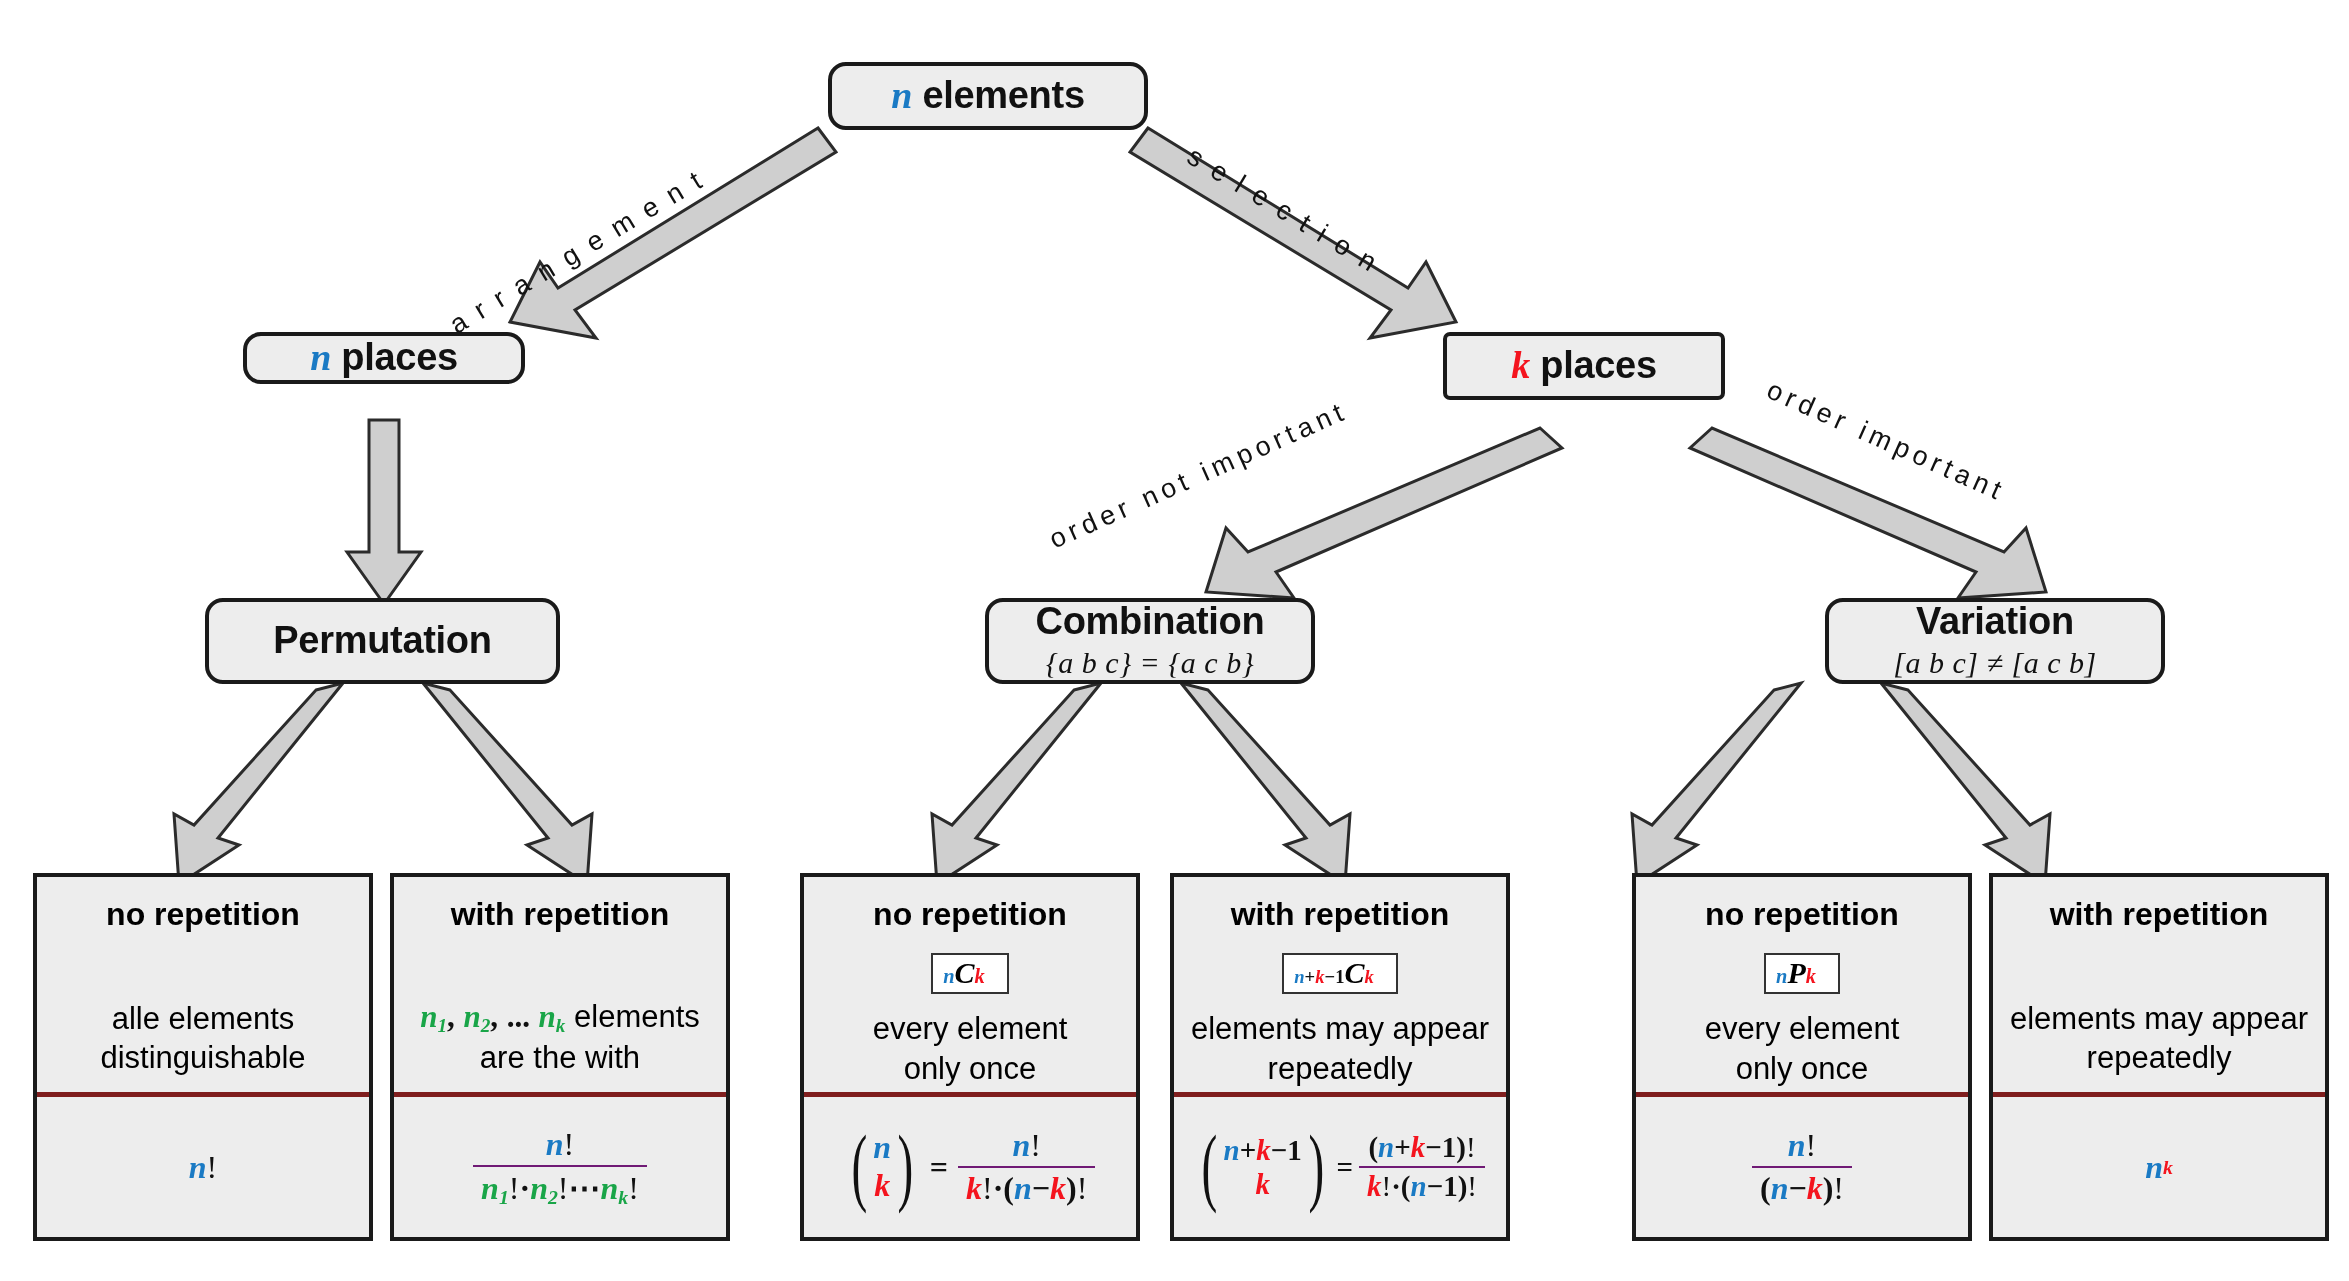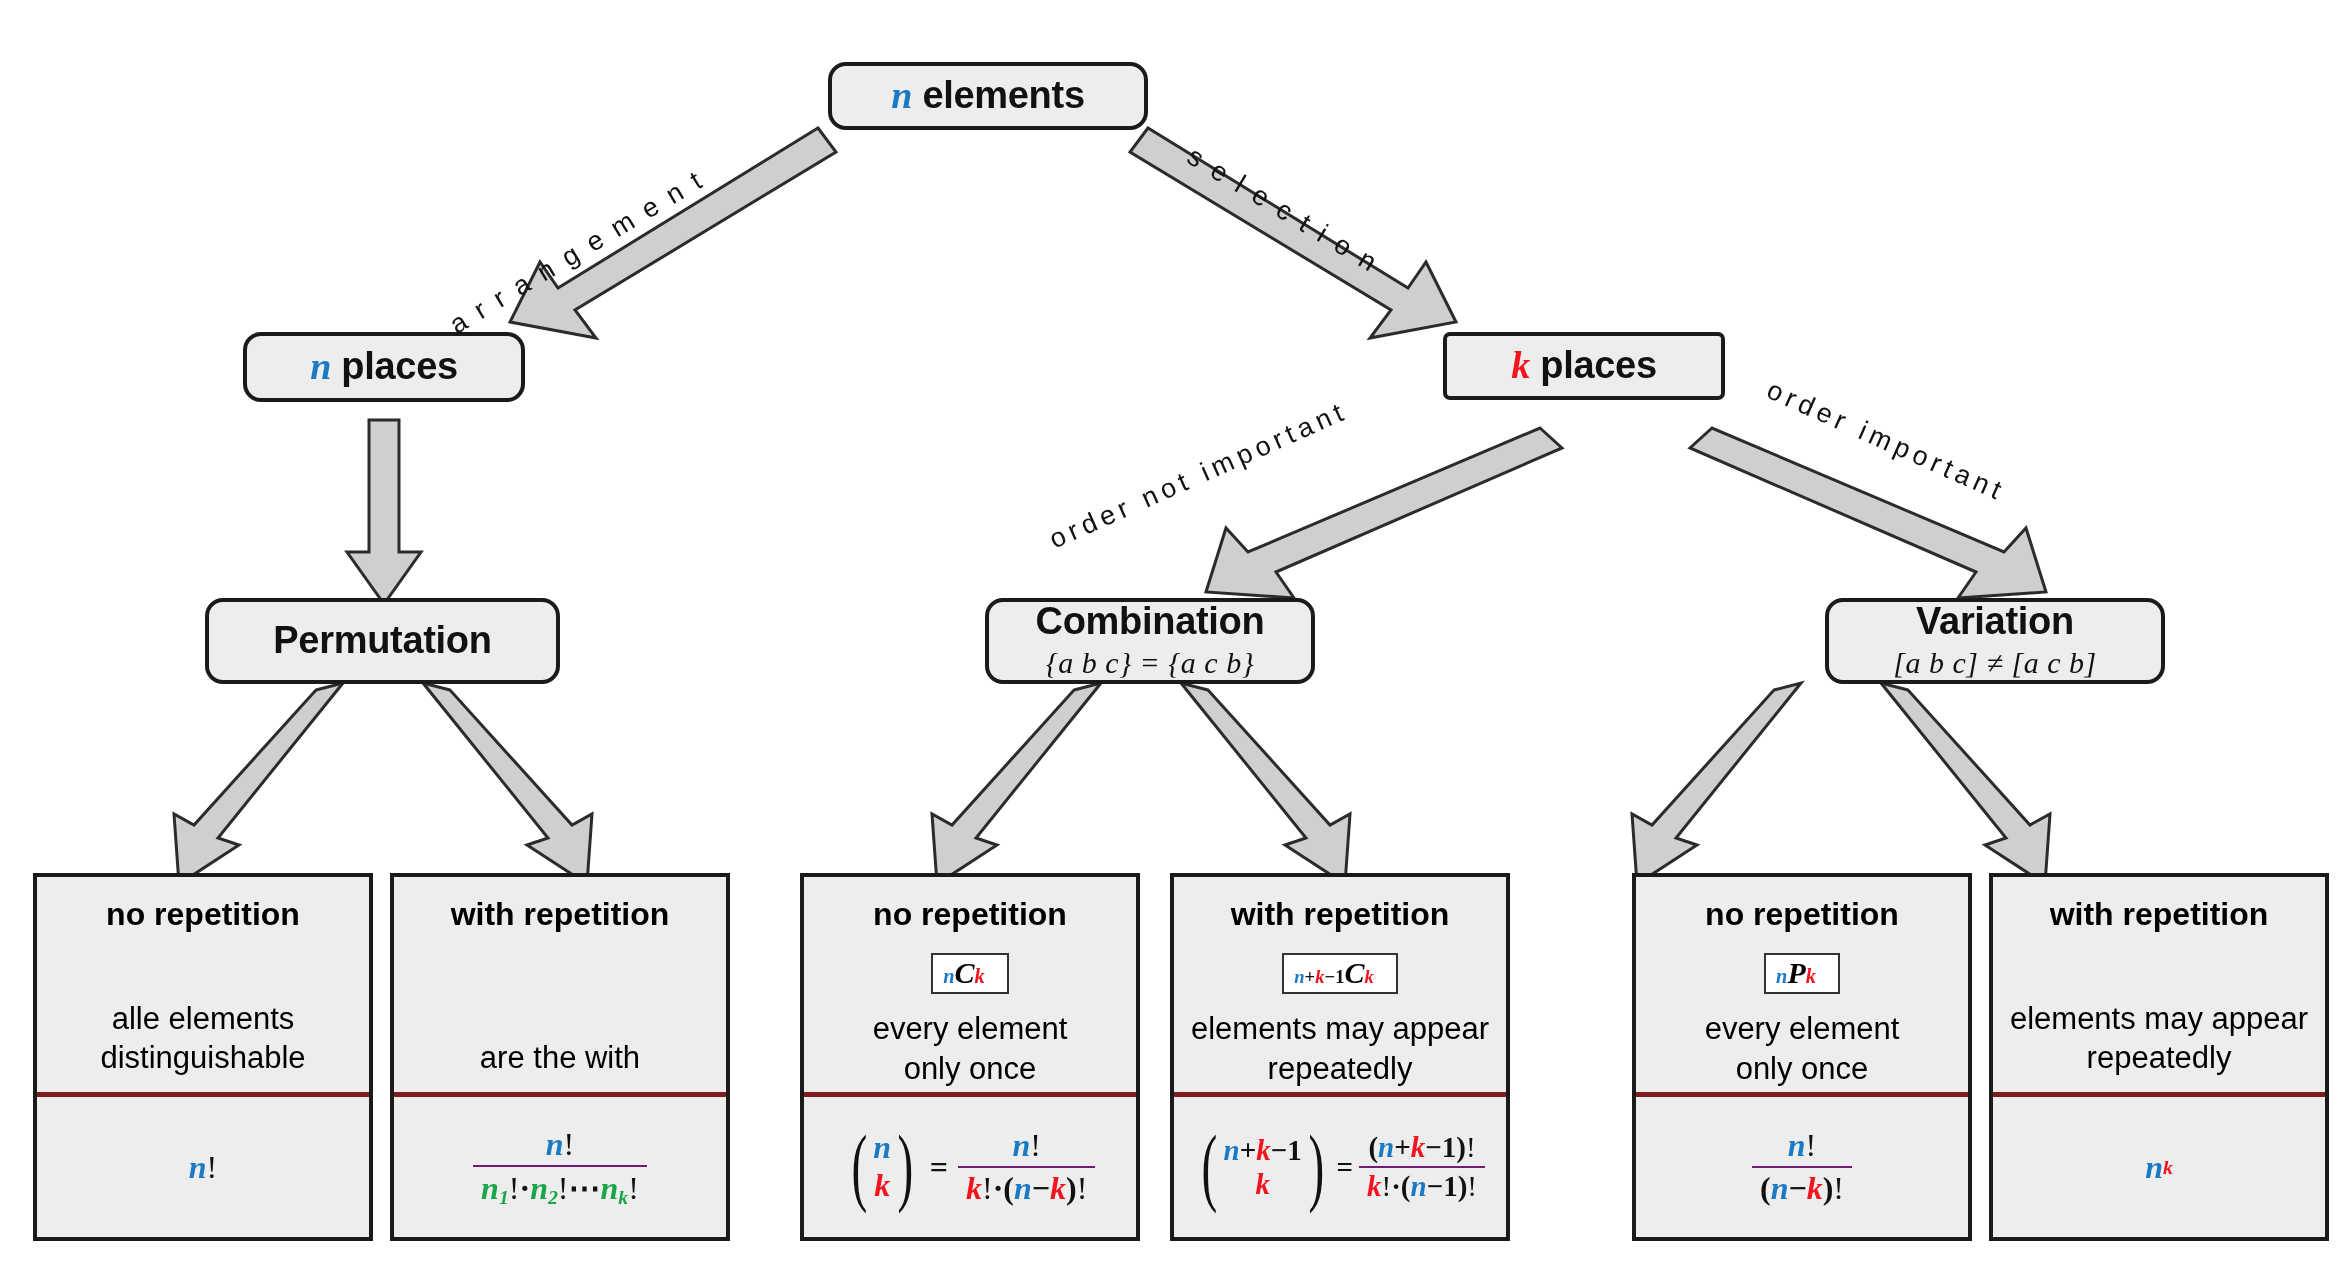--- a/index.html
+++ b/index.html
@@ -172,21 +172,21 @@
 
   <div class="elabel" style="left:1880px; top:440px; transform: rotate(24deg) translate(-50%,-50%); letter-spacing:5px;">order important</div>
 
   <div class="node" style="left:828px; top:62px; width:320px; height:68px;">
     <div class="title">
       <span class="m blue">n</span>
       <span>elements</span>
     </div>
   </div>
 
-  <div class="node" style="left:243px; top:332px; width:282px; height:70px;">
+  <div class="node" style="left:243px; top:332px; width:282px; height:52px;">
     <div class="title">
       <span class="m blue">n</span>
       <span>places</span>
     </div>
   </div>
 
   <div class="node" style="left:1443px; top:332px; width:282px; height:68px;border-radius:7px;">
     <div class="title">
       <span class="m red">k</span>
       <span>places</span>
@@ -218,20 +218,27 @@
     <div class="lower">
       <span class="m blue">n</span>
         <span class="bang">!</span>
     </div>
   </div>
 
   <div class="leaf" style="left:390px; top:873px; width:340px; height:368px;">
     <div class="upper">
       <div class="head">with repetition</div>
       <div class="desc">
+        <div>
+          <span class="m green"><span>n</span><sub>1</sub></span><span class="op">,</span>
+          <span class="m green"><span>n</span><sub>2</sub></span><span class="op">,</span>
+          <span class="op">...</span>
+          <span class="m green"><span>n</span><sub>k</sub></span>
+          <span>elements</span>
+        </div>
         <div>are the with</div>
       </div>
     </div>
     <div class="lower">
       <span class="frac">
         <span class="num"><span class="m blue">n</span><span class="bang">!</span></span>
         <span class="den"><span class="m green"><span>n</span><sub>1</sub></span><span class="bang">!</span><span class="op">·</span><span class="m green"><span>n</span><sub>2</sub></span><span class="bang">!</span><span class="op">⋯</span><span class="m green"><span>n</span><sub>k</sub></span><span class="bang">!</span></span>
       </span>
     </div>
   </div>

